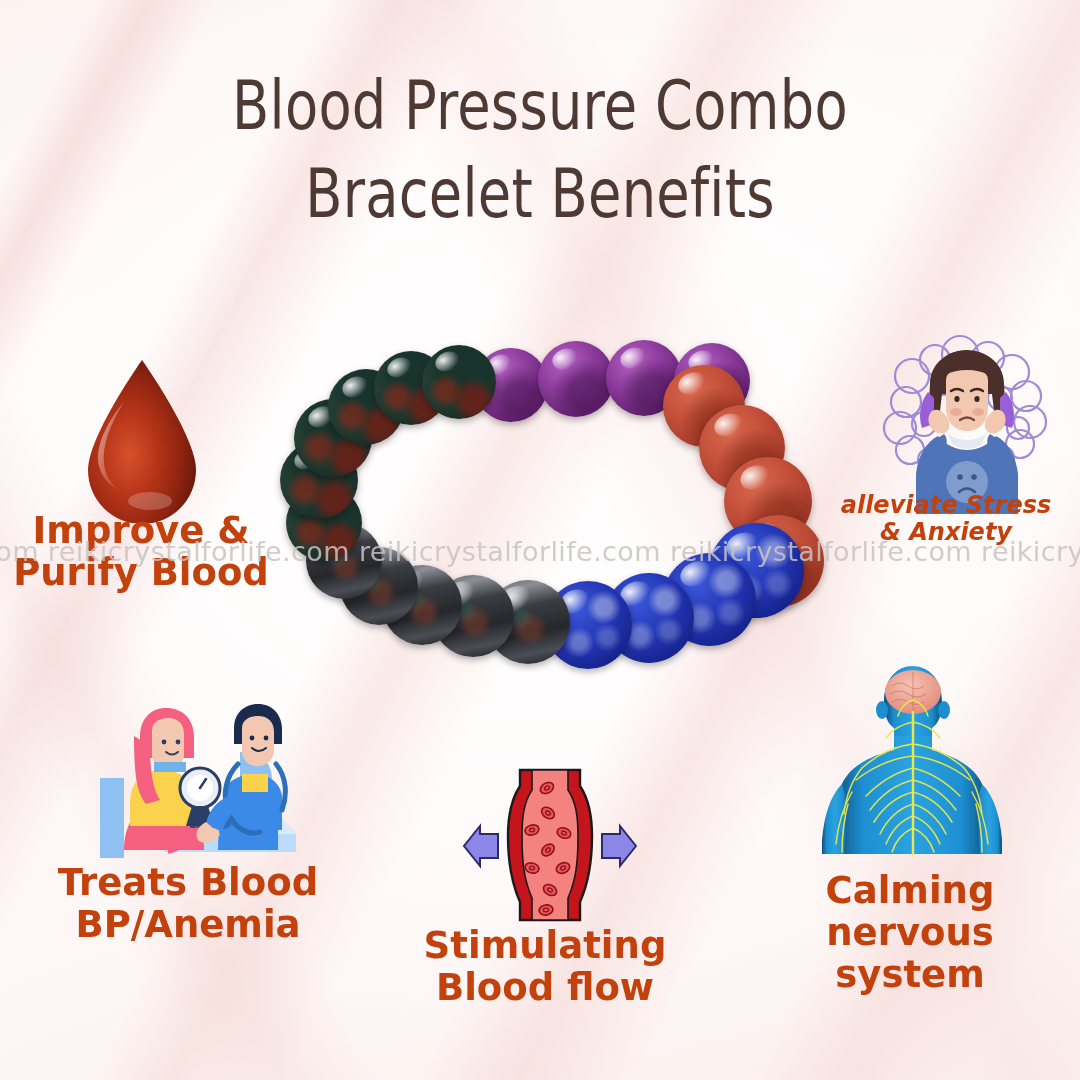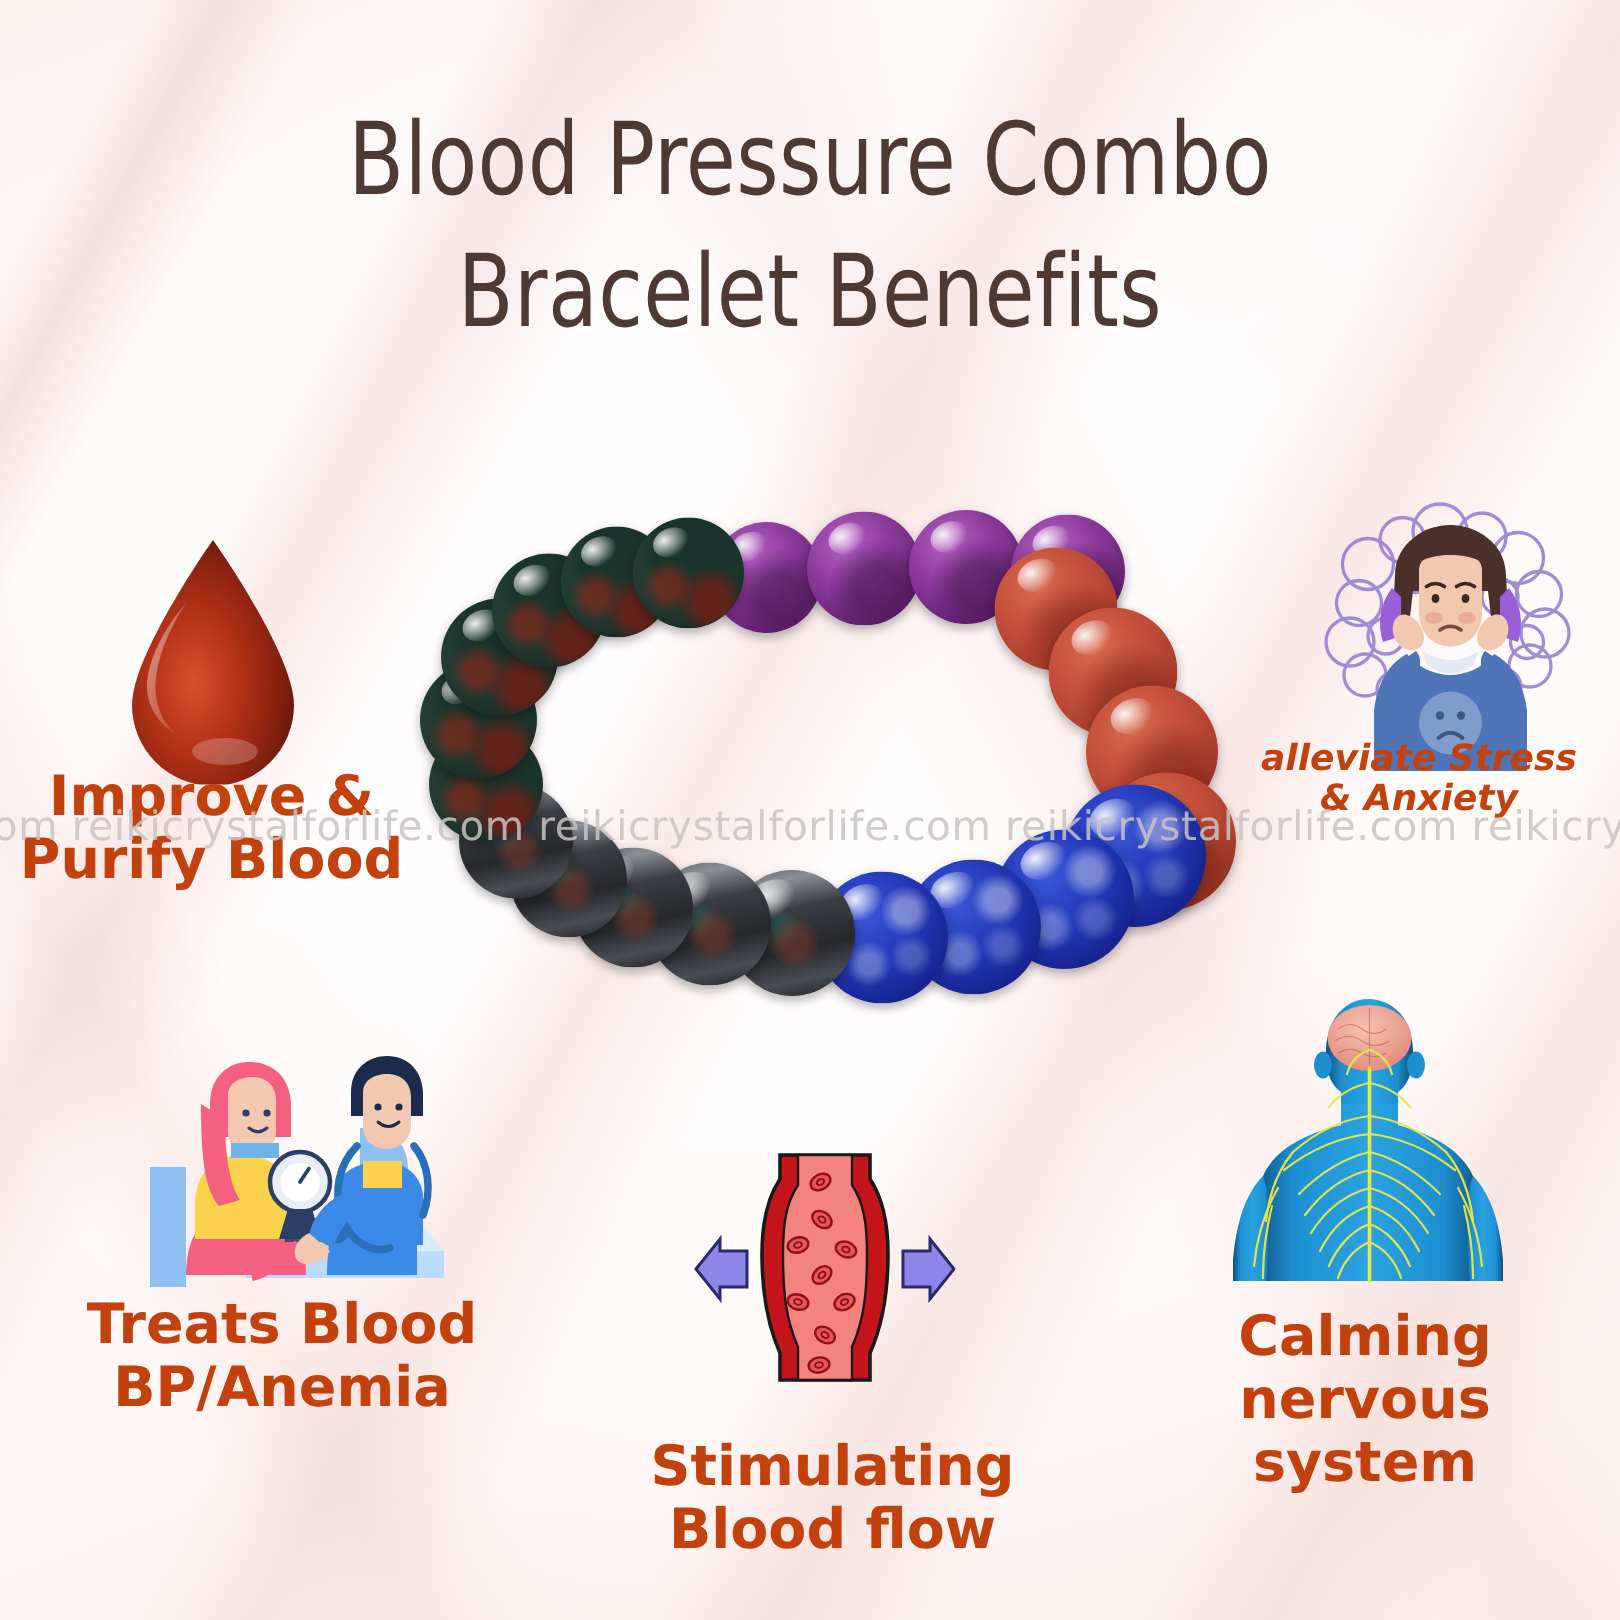--- a/index.html
+++ b/index.html
@@ -55,21 +55,21 @@
     font-family:"DejaVu Sans","Liberation Sans",sans-serif;
     font-size:37px;line-height:1.14;
     font-weight:700;
     text-align:center;
     z-index:30;
     white-space:pre-line;
   }
   #label-improve   {left:0px;  top:510px; width:282px;}
   #label-stress    {left:812px;top:492px; width:268px; font-size:24px;font-style:italic;}
   #label-treats    {left:48px; top:862px; width:280px;}
-  #label-stimulate {left:415px;top:925px; width:280px;margin-top:32px;}
+  #label-stimulate {left:405px;top:925px; width:280px;}
   #label-calming   {left:800px;top:870px; width:220px;}
 
   
   #bracelet-wrap{position:absolute;left:290px;top:335px;width:540px;height:340px;z-index:20;}
   .bead{
     position:absolute;border-radius:50%;
     box-shadow:0 3px 7px rgba(0,0,0,.30);
   }
   .bead::after{
     content:"";position:absolute;

